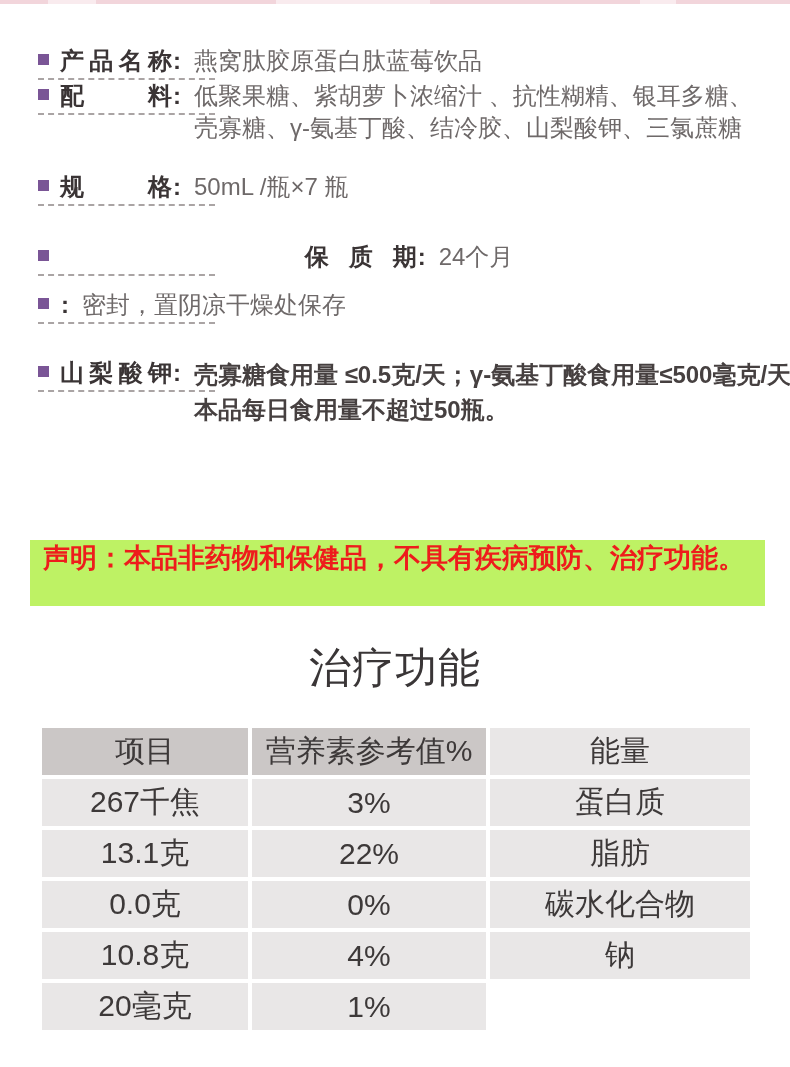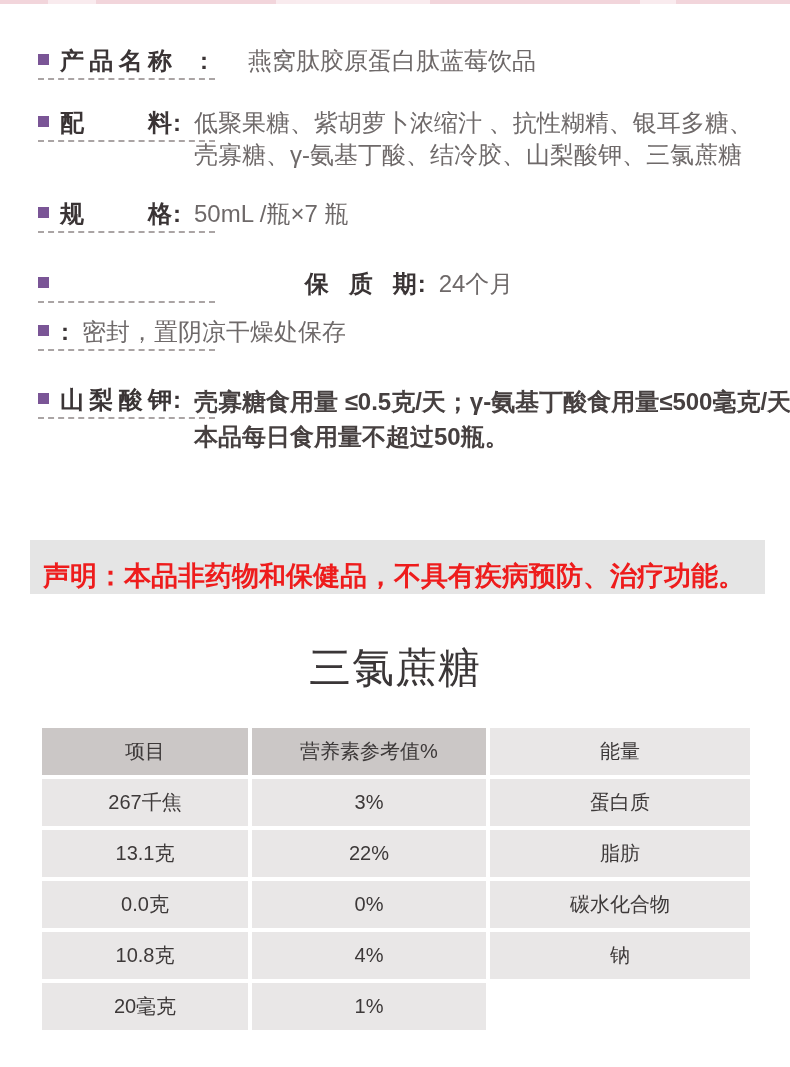--- a/index.html
+++ b/index.html
@@ -22,47 +22,47 @@
   .bullet{position:absolute;left:0;top:9px;width:11px;height:11px;background:#7a5596;}
   .dash{position:absolute;left:0;top:33px;width:177px;border-top:2px dashed #aaa4a4;}
   .spec-label{
     display:inline-block;width:112px;flex:none;
     font-size:24px;font-weight:bold;color:#3a3435;
     text-align:justify;text-align-last:justify;
   }
   .spec-colon{flex:none;font-size:24px;font-weight:bold;color:#3a3435;margin-left:1px;}
   .spec-value{font-size:24px;color:#6e6969;margin-left:13px;}
   .spec-value .vline{white-space:nowrap;}
-  .mb1{margin-bottom:30px;gap:27px;}
+  .mb1{margin-bottom:3px;}
   .mb2{margin-bottom:27px;}
   .mb3{margin-bottom:38px;align-items:flex-end;}
   .mb4{margin-bottom:16px;justify-content:center;}
   .mb5{margin-bottom:36px;}
   .notice .spec-value{color:#464040;font-weight:bold;line-height:35px;}
 
   
   .disclaimer{
-    position:absolute;left:30px;top:540px;width:735px;height:54px;
-    background:#e5e5e5;display:flex;align-items:flex-end;
+    position:absolute;left:30px;top:540px;width:735px;height:66px;
+    background:#bef264;display:flex;align-items:flex-start;
   }
   .disclaimer-text{
     font-size:27px;font-weight:bold;color:#ee1c1c;padding-left:13px;white-space:nowrap;
   }
 
   
   .nutrition-title{
     position:absolute;left:0;top:640px;width:790px;
     text-align:center;font-size:42px;color:#3a3637;letter-spacing:1px;
   }
   .nutrition-table{
     position:absolute;left:42px;top:728px;width:708px;
     display:grid;grid-template-columns:206px 234px 260px;grid-auto-rows:47px;gap:4px;
   }
   .cell{display:flex;align-items:center;justify-content:center;
-    font-size:20px;color:#3d3939;}
+    font-size:30px;color:#3d3939;}
   .th{background:#cbc7c6;}
   .td{background:#e9e7e7;}
 </style>
 </head>
 <body>
 
 <div class="top-strip">
   <span class="seg seg-a"></span>
   <span class="seg seg-b"></span>
   <span class="seg seg-c"></span>
@@ -123,21 +123,21 @@
       <div class="vline">本品每日食用量不超过50瓶。</div>
     </div>
   </div>
 
 </div>
 
 <div class="disclaimer">
   <div class="disclaimer-text">声明：本品非药物和保健品，不具有疾病预防、治疗功能。</div>
 </div>
 
-<div class="nutrition-title">三氯蔗糖</div>
+<div class="nutrition-title">治疗功能</div>
 
 <div class="nutrition-table">
   <div class="cell th">项目</div>
   <div class="cell th">营养素参考值%</div>
 
   <div class="cell td">能量</div>
   <div class="cell td">267千焦</div>
   <div class="cell td">3%</div>
 
   <div class="cell td">蛋白质</div>

